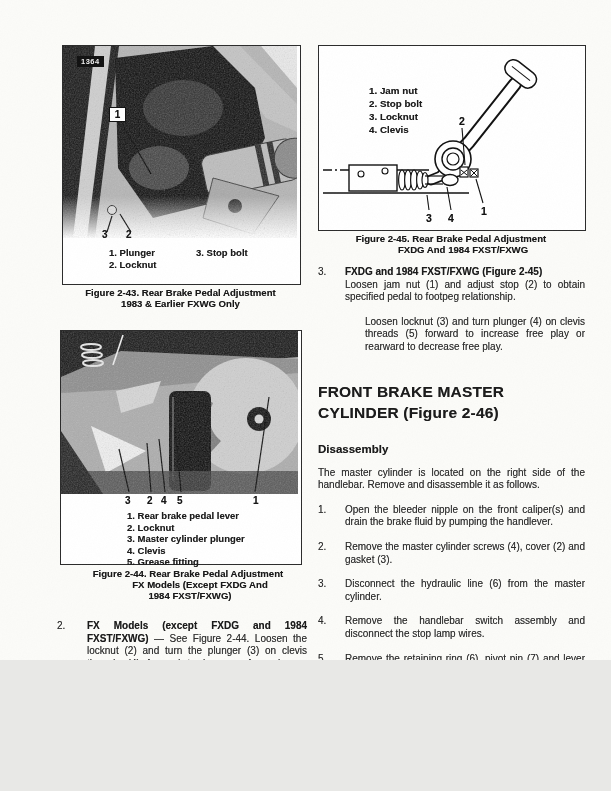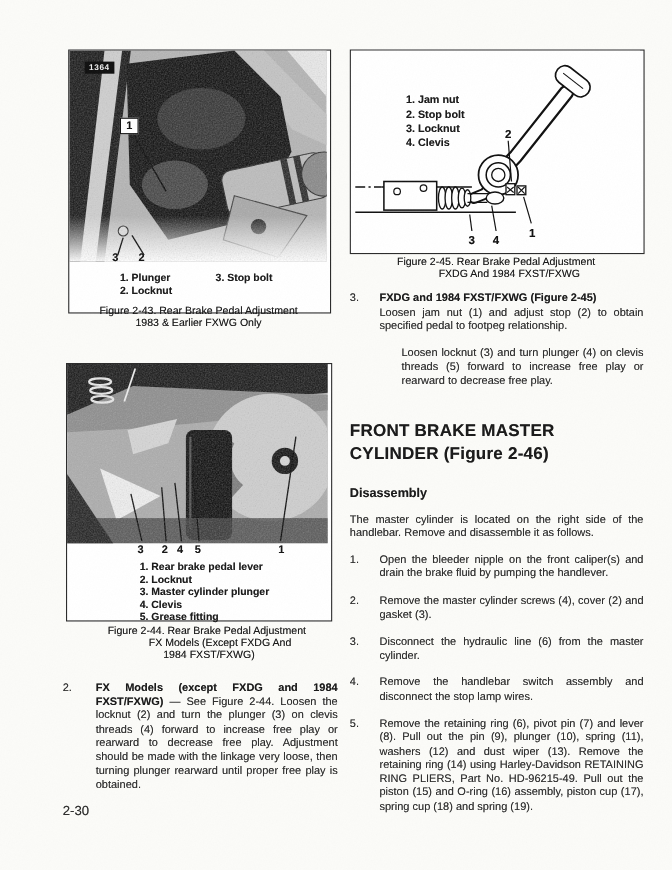--- a/index.html
+++ b/index.html
@@ -1,35 +1,35 @@
 <!DOCTYPE html>
 <html><head>
 <meta charset="utf-8">
 <style>
   html,body{margin:0;padding:0;background:#e8e8e6;}
   .page{
-    position:relative;width:611px;height:791px;margin:0 auto;
+    position:relative;width:611px;height:660px;margin:0 auto;
     background:#fbfbf8;overflow:hidden;
     font-family:"Liberation Sans", sans-serif;color:#2d2d2d;
     text-shadow:0 0 .4px rgba(40,40,40,.55);
   }
   .abs{position:absolute;}
   .figbox{position:absolute;border:1.6px solid #2b2b2b;background:#fff;}
   .photo{position:absolute;left:0;top:0;}
   .photo-tag{
     position:absolute;background:#111;color:#eee;font-size:7.5px;font-weight:bold;
     padding:1px 4px;letter-spacing:.5px;text-shadow:none;
   }
   .callout-box{
     position:absolute;width:15px;height:13px;background:#fff;border:1.4px solid #111;
     color:#111;font-size:10px;font-weight:bold;text-align:center;line-height:13px;
   }
   .co-num{position:absolute;font-size:10px;font-weight:bold;color:#161616;}
   .legend{position:absolute;font-size:9.5px;font-weight:bold;color:#1b1b1b;line-height:11.6px;white-space:nowrap;}
-  .caption{position:absolute;text-align:center;font-size:9.6px;font-weight:normal;color:#171717;line-height:10.8px;}
+  .caption{position:absolute;text-align:center;font-size:9.6px;font-weight:bold;color:#171717;line-height:10.8px;}
   .cap2-indent{margin-left:24px;}
   .cap3-indent{margin-left:4px;}
   .step{display:flex;margin-top:12px;}
   .step .n{flex:none;font-size:10px;line-height:12.6px;}
   .left .n{width:30px;}
   .right .n{width:27px;}
   .step .b{flex:1;font-size:10px;line-height:12.6px;text-align:justify;}
   .step .t{font-weight:bold;color:#191919;}
   .para{margin:0;}
   .para + .para{margin-top:12px;margin-left:20px;}
@@ -91,21 +91,21 @@
     <span class="co-num" style="left:39px;top:183px;">3</span>
     <span class="co-num" style="left:63px;top:183px;">2</span>
     <div class="legend" style="left:46px;top:201px;">
       <div>1. Plunger</div>
       <div>2. Locknut</div>
     </div>
     <div class="legend" style="left:133px;top:201px;">
       <div>3. Stop bolt</div>
     </div>
   </div>
-  <div class="caption" style="left:62px;top:278px;width:237px;">
+  <div class="caption" style="left:62px;top:288px;width:237px;">
     <div>Figure 2-43. Rear Brake Pedal Adjustment</div>
     <div>1983 &amp; Earlier FXWG Only</div>
   </div>
 
   <div class="figbox" style="left:60px;top:330px;width:240px;height:233px;">
     <svg class="photo" width="237" height="163" viewBox="0 0 237 163">
       <rect width="237" height="163" fill="#adadad"></rect>
       <polygon points="0,0 237,0 237,26 0,46" fill="#202020"></polygon>
       <polygon points="0,46 60,20 237,28 237,42 70,58 0,62" fill="#8f8f8f"></polygon>
       <g stroke="#e8e8e8" stroke-width="2">

